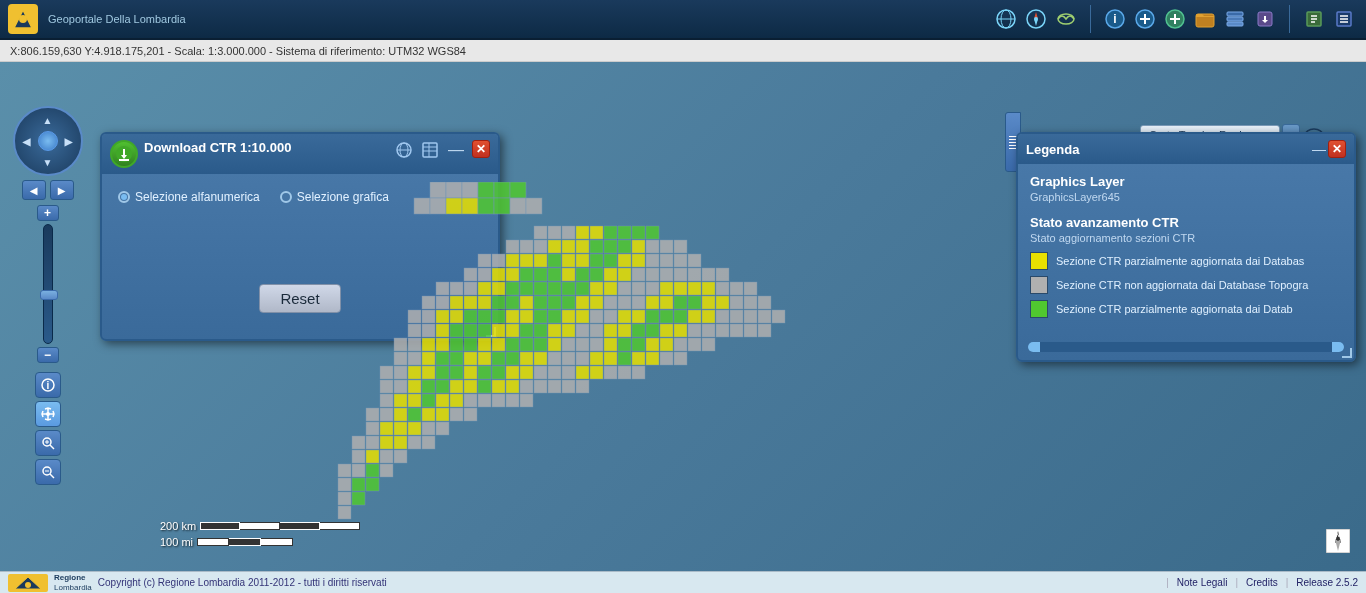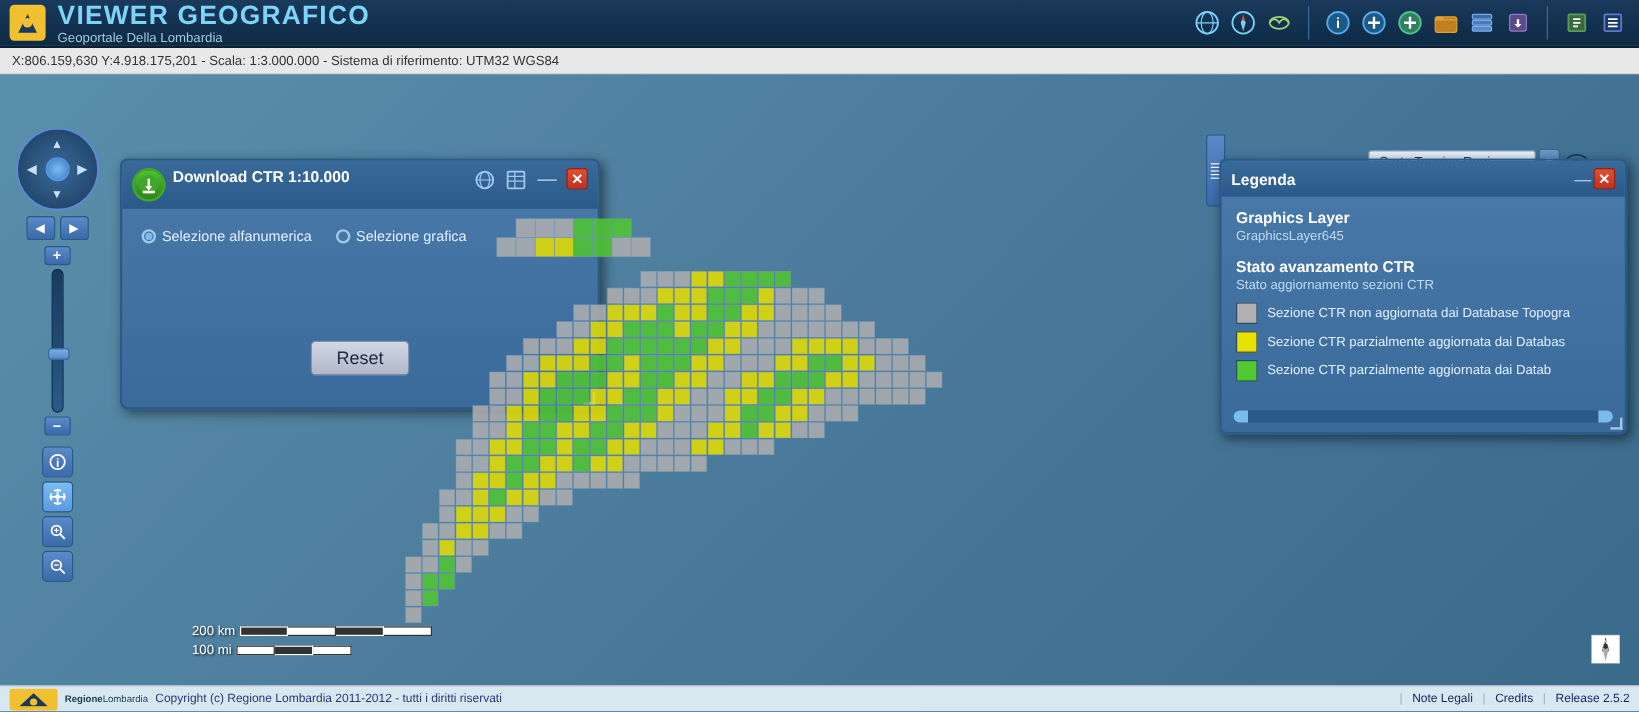--- a/index.html
+++ b/index.html
@@ -459,21 +459,20 @@
 <body>
 
 <div id="header">
   <div id="logo-icon">
     <svg viewBox="0 0 22 22" fill="none">
       <polygon points="11,2 20,20 2,20" fill="#1a3a5c" stroke="#f0c030" stroke-width="1.5"></polygon>
       <circle cx="11" cy="11" r="4" fill="#f0c030"></circle>
     </svg>
   </div>
   <div id="title-block">
-    <div id="app-title">VIEWER GEOGRAFICO</div>
     <div id="app-subtitle">Geoportale Della Lombardia</div>
   </div>
   <div id="header-tools">
     <div class="header-icon-group">
       <div class="header-icon-btn" title="Globe">
         <svg width="22" height="22" viewBox="0 0 22 22">
             <circle cx="11" cy="11" r="9" fill="none" stroke="#7ad4f8" stroke-width="1.5"></circle>
             <ellipse cx="11" cy="11" rx="5" ry="9" fill="none" stroke="#7ad4f8" stroke-width="1"></ellipse>
             <line x1="2" y1="11" x2="20" y2="11" stroke="#7ad4f8" stroke-width="1"></line>
           </svg>
@@ -998,26 +997,26 @@
       <div id="legend-title">Legenda</div>
       <div id="legend-min-btn">—</div>
       <div id="legend-close-btn2">✕</div>
     </div>
     <div id="legend-content">
       <div class="legend-layer-name">Graphics Layer</div>
       <div class="legend-layer-sub">GraphicsLayer645</div>
       <div class="legend-section-title">Stato avanzamento CTR</div>
       <div class="legend-section-sub">Stato aggiornamento sezioni CTR</div>
       <div class="legend-item">
+        <div class="legend-swatch" style="background:#e8e000;"></div>
+        <span class="legend-item-label">Sezione CTR parzialmente aggiornata dai Databas</span>
+      </div>
+      <div class="legend-item">
         <div class="legend-swatch" style="background:#b0b0b0;"></div>
         <span class="legend-item-label">Sezione CTR non aggiornata dai Database Topogra</span>
-      </div>
-      <div class="legend-item">
-        <div class="legend-swatch" style="background:#e8e000;"></div>
-        <span class="legend-item-label">Sezione CTR parzialmente aggiornata dai Databas</span>
       </div>
       <div class="legend-item">
         <div class="legend-swatch" style="background:#50c830;"></div>
         <span class="legend-item-label">Sezione CTR parzialmente aggiornata dai Datab</span>
       </div>
     </div>
 
     <div class="legend-scrollbar">
       <div class="legend-scroll-handle-left"></div>
       <div class="legend-scroll-handle-right"></div>
@@ -1056,21 +1055,21 @@
     </svg>
   </div>
 
   <div id="footer">
     <div id="footer-logo">
       <svg width="36" height="16" viewBox="0 0 36 16">
         <polygon points="5,14 18,2 31,14" fill="#1a3a5c" stroke="#f0c030" stroke-width="1"></polygon>
         <circle cx="18" cy="10" r="3" fill="#f0c030"></circle>
       </svg>
     </div>
-    <div style="display:flex;flex-direction:row;margin-right:6px;">
+    <div style="display:flex;flex-direction:column;margin-right:6px;">
       <span style="font-size:8px;font-weight:bold;color:#1a3a5c;line-height:1.2;">Regione</span>
       <span style="font-size:8px;font-weight:normal;color:#1a3a5c;line-height:1.2;">Lombardia</span>
     </div>
     <span id="copyright-text">Copyright (c) Regione Lombardia 2011-2012 - tutti i diritti riservati</span>
     <div id="footer-links">
       <span class="footer-separator">|</span>
       <span>Note Legali</span>
       <span class="footer-separator">|</span>
       <span>Credits</span>
       <span class="footer-separator">|</span>

